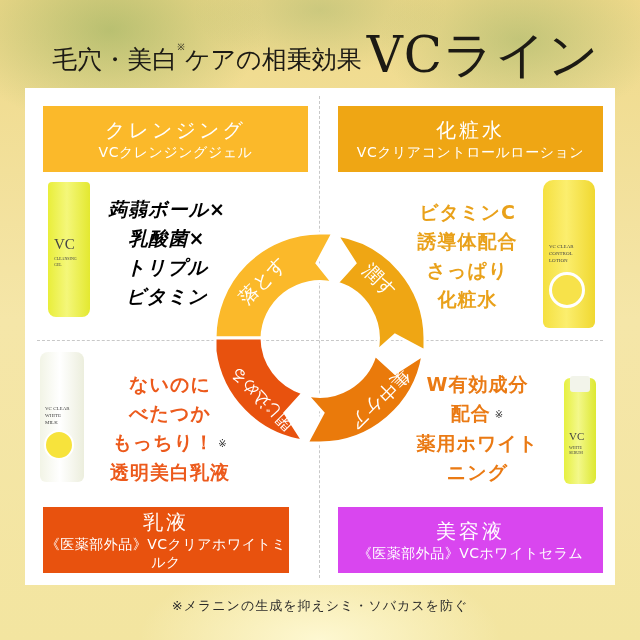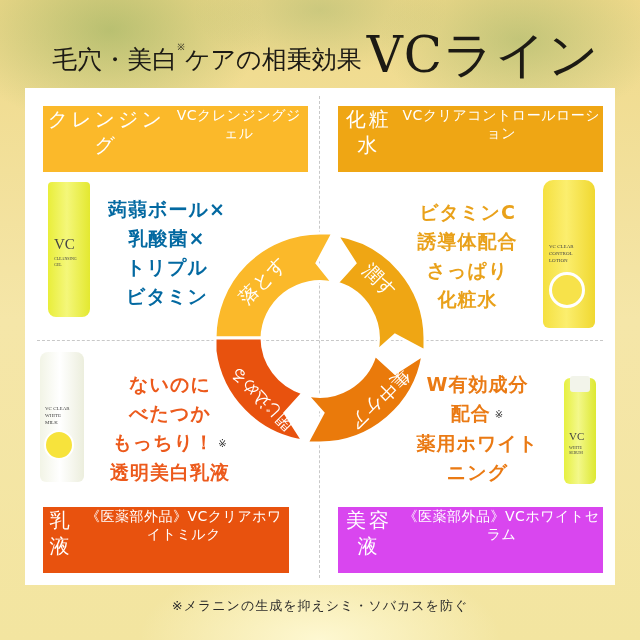--- a/index.html
+++ b/index.html
@@ -12,21 +12,21 @@
       radial-gradient(ellipse 180px 90px at 320px 10px, rgba(160,180,110,0.45), transparent 70%),
       radial-gradient(ellipse 260px 120px at 320px 640px, rgba(255,250,215,0.9), transparent 70%),
       linear-gradient(180deg, #efd98a 0%, #f5e6a8 50%, #f3e5a0 100%); }
   .title { position: absolute; left: 0; right: 0; top: 22px; height: 66px; text-align: center;
     font-family: "DejaVu Serif", "Liberation Serif", serif; color: #1c1a14; white-space: nowrap; padding-left: 12px; }
   .title .sub { font-size: 25px; vertical-align: 4px; letter-spacing: 0px; }
   .title .main { font-size: 50px; letter-spacing: 1px; }
   .panel { position: absolute; left: 25px; top: 88px; width: 590px; height: 497px; background: #ffffff; }
   .vdiv { position: absolute; left: 319px; top: 96px; height: 482px; border-left: 1px dashed #c8c8c8; }
   .hdiv { position: absolute; left: 37px; width: 566px; top: 340px; border-top: 1px dashed #c8c8c8; }
-  .label { position: absolute; color: #fff; text-align: center; display: flex; flex-direction: row; justify-content: center; }
+  .label { position: absolute; color: #fff; text-align: center; display: flex; flex-direction: column; justify-content: center; }
   .label .lt { font-family: "DejaVu Serif", "Liberation Serif", serif; font-size: 20px; letter-spacing: 3px; line-height: 26px; }
   .label .ls { font-size: 14px; letter-spacing: 0.5px; line-height: 18px; }
   .feat { position: absolute; font-weight: bold; text-align: center; font-size: 19px; line-height: 29px; letter-spacing: 1px; }
   .note { font-size: 10px; color: #333; font-weight: normal; margin-left: 4px; vertical-align: 2px; }
   .bottle { position: absolute; border-radius: 6px; }
   .bottle .bt { position: absolute; font-family: Liberation Serif, serif; color: #444; margin-top: 24px; }
   .ring { position: absolute; left: 205px; top: 223px; width: 230px; height: 230px; }
   .footnote { position: absolute; left: 0; right: 0; top: 597px; text-align: center; font-size: 13px; color: #2a2a2a; letter-spacing: 1px; }
 </style>
 </head>
@@ -45,21 +45,21 @@
 
 <div class="label" style="left:43px;top:106px;width:265px;height:66px;background:#fbb92a;">
   <div class="lt">クレンジング</div>
   <div class="ls">VCクレンジングジェル</div>
 </div>
 <div class="bottle" style="left:48px;top:182px;width:42px;height:135px;background:linear-gradient(90deg,#e9ee3a,#f4f77a 45%,#e3e830);border-radius:4px 4px 8px 8px;">
   <span class="bt" style="left:6px;top:30px;font-size:15px;">VC</span>
   <span class="bt" style="left:6px;top:50px;font-size:4px;">CLEANSING</span>
   <span class="bt" style="left:6px;top:56px;font-size:4px;">GEL</span>
 </div>
-<div class="feat" style="left:102px;top:195px;width:130px;color:#0369a1;">
+<div class="feat" style="left:102px;top:195px;width:130px;color:#000000;font-style:italic;">
   <div>蒟蒻ボール×</div>
   <div>乳酸菌×</div>
   <div>トリプル</div>
   <div>ビタミン</div>
 </div>
 
 <div class="label" style="left:338px;top:106px;width:265px;height:66px;background:#efa614;">
   <div class="lt">化粧水</div>
   <div class="ls">VCクリアコントロールローション</div>
 </div>

